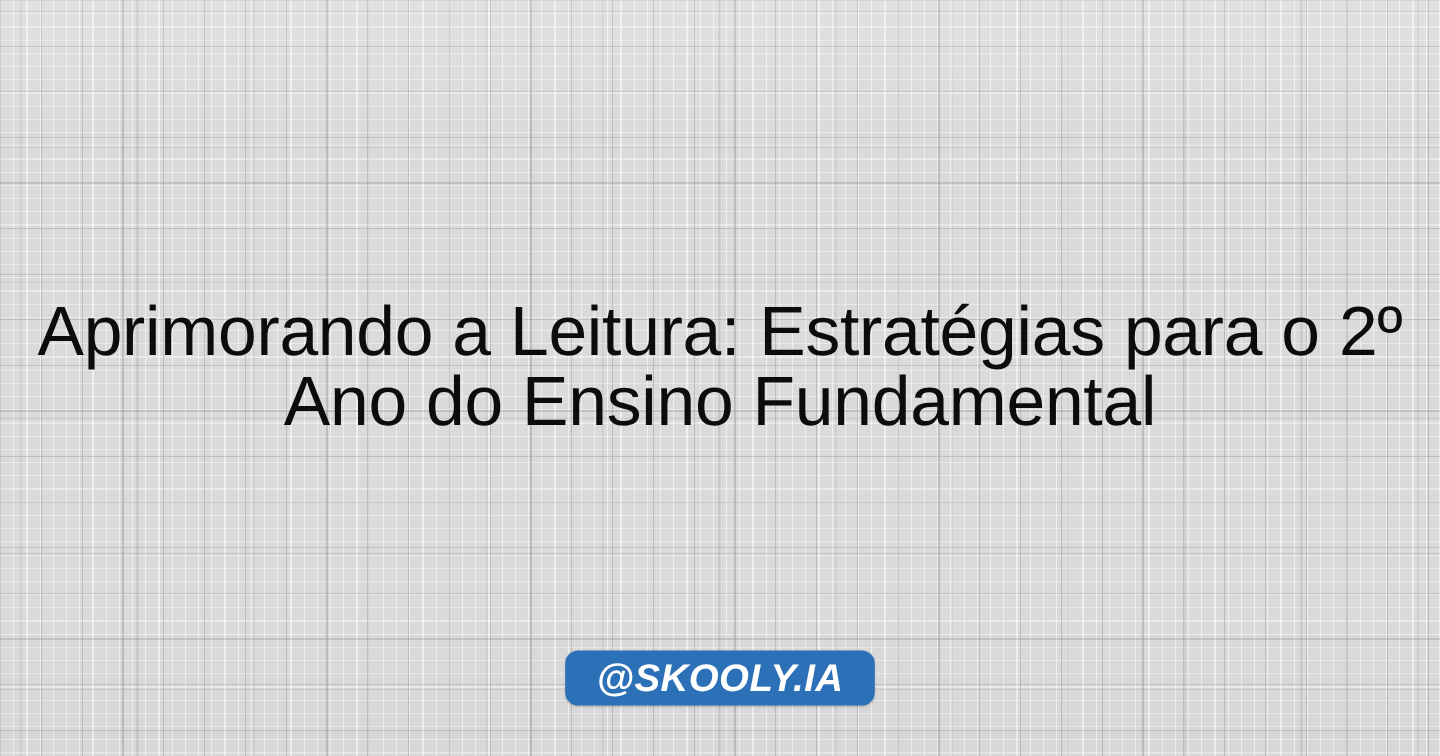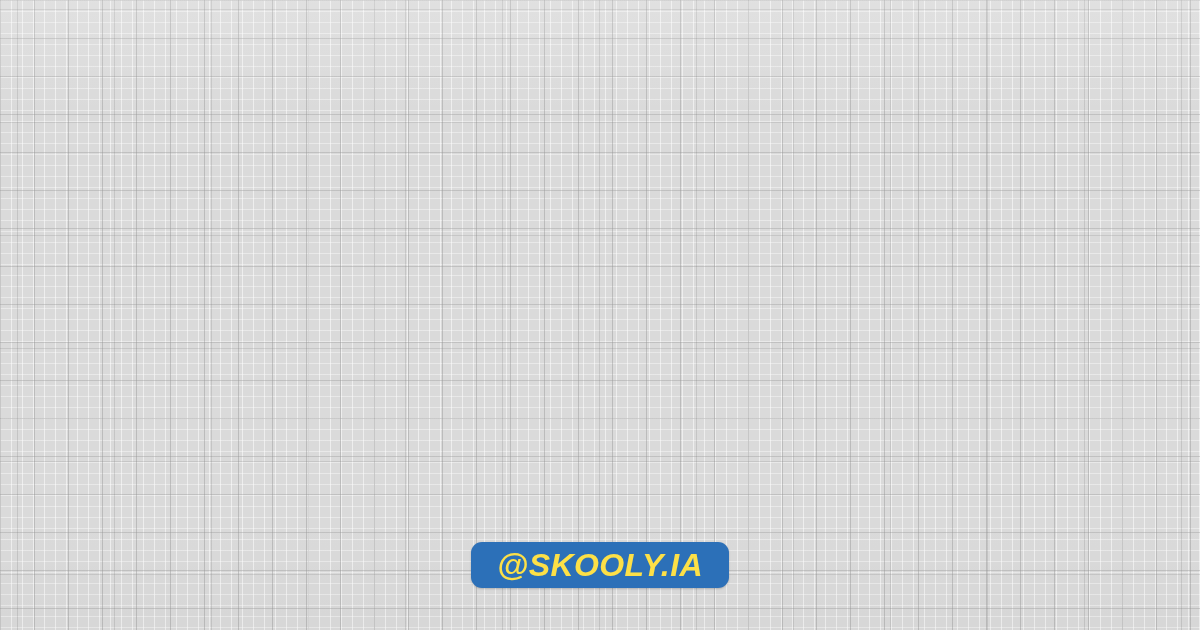--- a/index.html
+++ b/index.html
@@ -147,35 +147,38 @@
     background-color: #2c70b8;
     box-shadow: 0 1px 2px rgba(0,0,0,0.18);
   }
 
   .badge-text {
     font-family: "Liberation Sans", sans-serif;
     font-size: 32px;
     line-height: 32px;
     font-weight: 700;
     font-style: italic;
-    color: #fde047;
+    color: #ffffff;
     letter-spacing: 0.4px;
     white-space: nowrap;
   }
 </style>
 </head>
 <body>
 
 <div class="card">
 
   <div class="grid-layer grid-fine"></div>
   <div class="grid-layer grid-major"></div>
   <div class="grid-layer grid-alt"></div>
   <div class="grid-layer grid-vignette"></div>
 
+  <div class="title-block">
+    <h1 class="title">Aprimorando a Leitura: Estratégias para o 2º Ano do Ensino Fundamental</h1>
+  </div>
 
   <div class="badge-wrap">
     <div class="badge">
       <span class="badge-text">@SKOOLY.IA</span>
     </div>
   </div>
 
 </div>
 
 </body></html>

